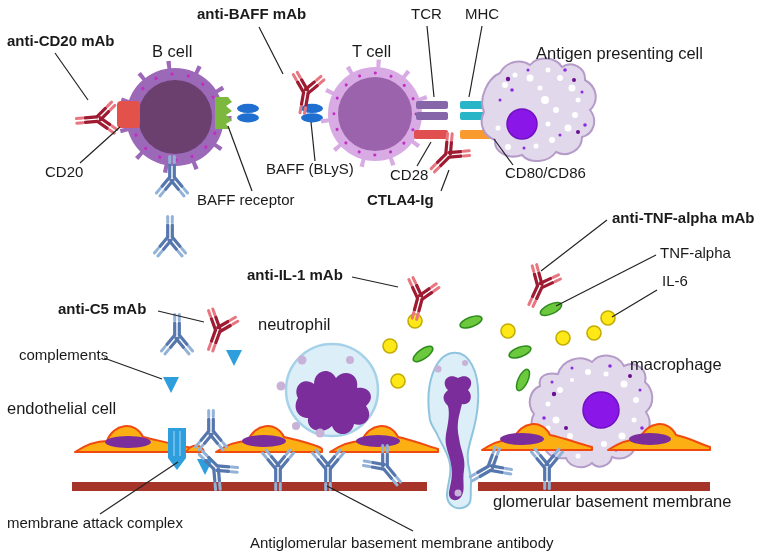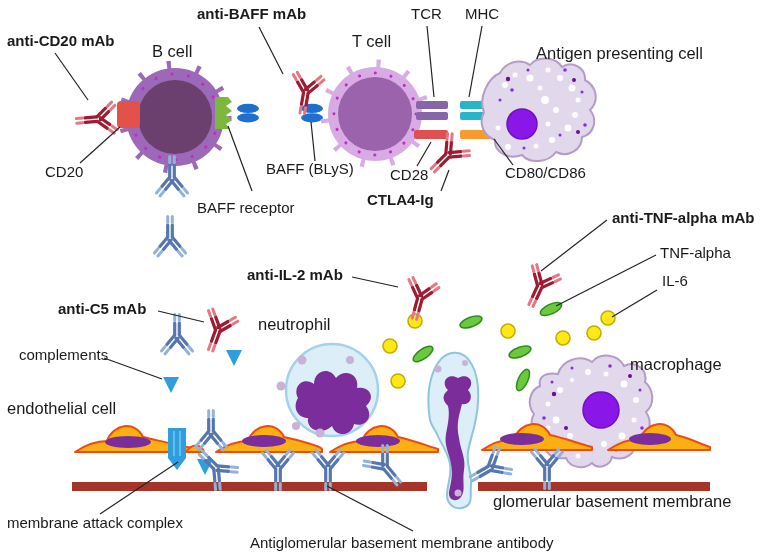--- a/index.html
+++ b/index.html
@@ -279,29 +279,29 @@
 </svg>
 
 <div class="lbl b" style="left:7px;top:33px">anti-CD20 mAb</div>
 <div class="lbl lg" style="left:152px;top:42px">B cell</div>
 <div class="lbl b" style="left:197px;top:6px">anti-BAFF mAb</div>
 <div class="lbl i" style="left:411px;top:6px">TCR</div>
 <div class="lbl i" style="left:465px;top:6px">MHC</div>
 <div class="lbl lg" style="left:536px;top:44px">Antigen presenting cell</div>
 <div class="lbl i" style="left:45px;top:164px">CD20</div>
 <div class="lbl i" style="left:266px;top:161px">BAFF (BLyS)</div>
-<div class="lbl i" style="left:197px;top:200px">BAFF receptor</div>
-<div class="lbl lg" style="left:352px;top:32px">T cell</div>
+<div class="lbl i" style="left:197px;top:192px">BAFF receptor</div>
+<div class="lbl lg" style="left:352px;top:42px">T cell</div>
 <div class="lbl i" style="left:390px;top:167px">CD28</div>
 <div class="lbl b" style="left:367px;top:192px">CTLA4-Ig</div>
 <div class="lbl i" style="left:505px;top:165px">CD80/CD86</div>
 <div class="lbl b" style="left:612px;top:210px">anti-TNF-alpha mAb</div>
 <div class="lbl i" style="left:660px;top:245px">TNF-alpha</div>
 <div class="lbl i" style="left:662px;top:273px">IL-6</div>
-<div class="lbl b" style="left:247px;top:267px">anti-IL-2 mAb</div>
+<div class="lbl b" style="left:247px;top:267px">anti-IL-1 mAb</div>
 <div class="lbl b" style="left:58px;top:301px">anti-C5 mAb</div>
 <div class="lbl lg" style="left:258px;top:315px">neutrophil</div>
 <div class="lbl lg" style="left:630px;top:355px">macrophage</div>
 <div class="lbl i" style="left:19px;top:347px">complements</div>
 <div class="lbl i" style="left:7px;top:515px">membrane attack complex</div>
 <div class="lbl lg" style="left:7px;top:399px">endothelial cell</div>
 <div class="lbl i" style="left:250px;top:535px">Antiglomerular basement membrane antibody</div>
 <div class="lbl lg" style="left:493px;top:492px">glomerular basement membrane</div>
 
 </div>

